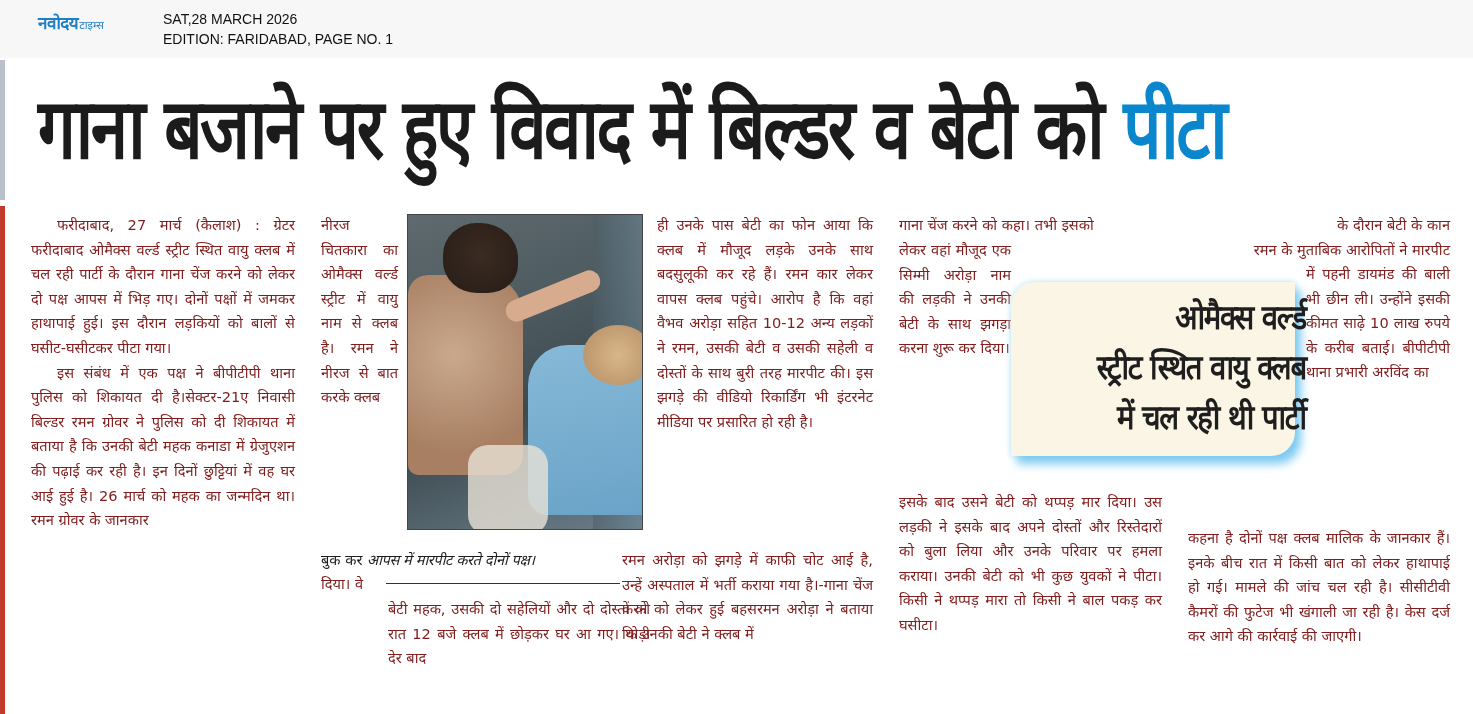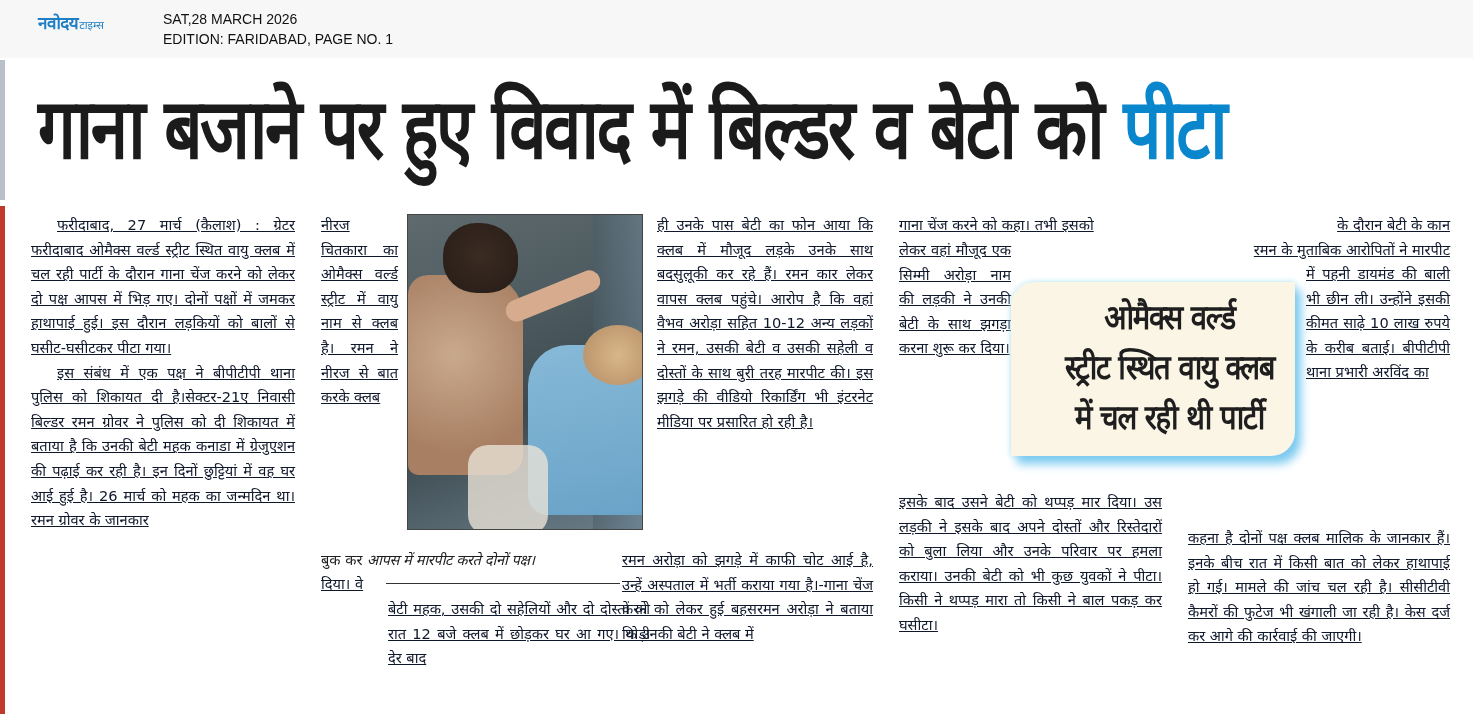--- a/index.html
+++ b/index.html
@@ -17,21 +17,21 @@
   .bar-grey { position: absolute; left: 0; top: 60px; width: 5px; height: 140px; background: #b9c0c7; }
   .bar-red { position: absolute; left: 0; top: 206px; width: 5px; height: 508px; background: #c0392b; }
 
   
   .headline { position: absolute; left: 38px; top: 74px; width: 1420px; height: 120px; white-space: nowrap;
     font-family: "DejaVu Sans", sans-serif; font-weight: bold; font-size: 84px; line-height: 110px; letter-spacing: -3px;
     color: #1b1b1b; transform: scaleX(0.80); transform-origin: left top; }
   .headline .accent { color: #0a86cd; }
 
   
-  .col { position: absolute; font-family: "DejaVu Sans", sans-serif; font-size: 14.6px; line-height: 24.6px; color: #0f172a; text-align: justify; text-decoration: underline; }
+  .col { position: absolute; font-family: "DejaVu Sans", sans-serif; font-size: 14.6px; line-height: 24.6px; color: #7f1d1d; text-align: justify; }
   .col p { margin: 0; }
   .indent { text-indent: 26px; }
 
   .c1 { left: 31px; top: 213px; width: 264px; }
   .c2a { left: 321px; top: 213px; width: 77px; }
   .c3 { left: 657px; top: 213px; width: 216px; }
   .c4a { left: 899px; top: 213px; width: 263px; }
   .c4c { left: 899px; top: 490px; width: 263px; }
   .c5c { left: 1188px; top: 490px; width: 262px; margin-top: 36px; }
 
@@ -46,21 +46,21 @@
   .photo .p2 { position: absolute; left: 35px; top: 8px; width: 75px; height: 70px; background: radial-gradient(circle at 50% 45%, #3b2b22, #2a1f19 80%); border-radius: 45% 50% 40% 45%; }
   .photo .p3 { position: absolute; left: 120px; top: 130px; width: 120px; height: 170px; background: linear-gradient(170deg, #87b9d7, #6aa3c8); border-radius: 40px 10px 0 20px; }
   .photo .p4 { position: absolute; left: 175px; top: 110px; width: 70px; height: 60px; background: radial-gradient(circle, #d9b68a, #b38c63); border-radius: 50%; }
   .photo .p5 { position: absolute; left: 95px; top: 70px; width: 100px; height: 22px; background: #d7ab8d; border-radius: 12px; transform: rotate(-22deg); }
   .photo .p6 { position: absolute; left: 60px; top: 230px; width: 80px; height: 90px; background: #e8e2d6; border-radius: 20px; opacity: 0.8; }
   .photo .p7 { position: absolute; left: 185px; top: 0; width: 51px; height: 316px; background: linear-gradient(90deg, #4c5d66, #6e8a9a); opacity: 0.55; }
 
   
   .quote { position: absolute; left: 1011px; top: 282px; width: 284px; height: 174px; background: #fbf5e6;
     box-shadow: 6px 8px 10px #7ccaf0, 0 0 6px #b5e2f7; border-radius: 24px 0 24px 0; }
-  .quote-text { position: absolute; left: 0; top: 10px; width: 317px; text-align: center; font-family: "DejaVu Sans", sans-serif;
+  .quote-text { position: absolute; left: 0; top: 10px; width: 317px; text-align: right; font-family: "DejaVu Sans", sans-serif;
     font-weight: bold; font-size: 34px; line-height: 50px; color: #1e1e1e; letter-spacing: -1.5px; }
   .quote-text span { display: block; transform: scaleX(0.86); white-space: nowrap; }
 </style>
 </head>
 <body>
 
 <div class="topbar">
   <div class="logo">
     <span class="logo-main">नवोदय</span>
     <span class="logo-sub">टाइम्स</span>

